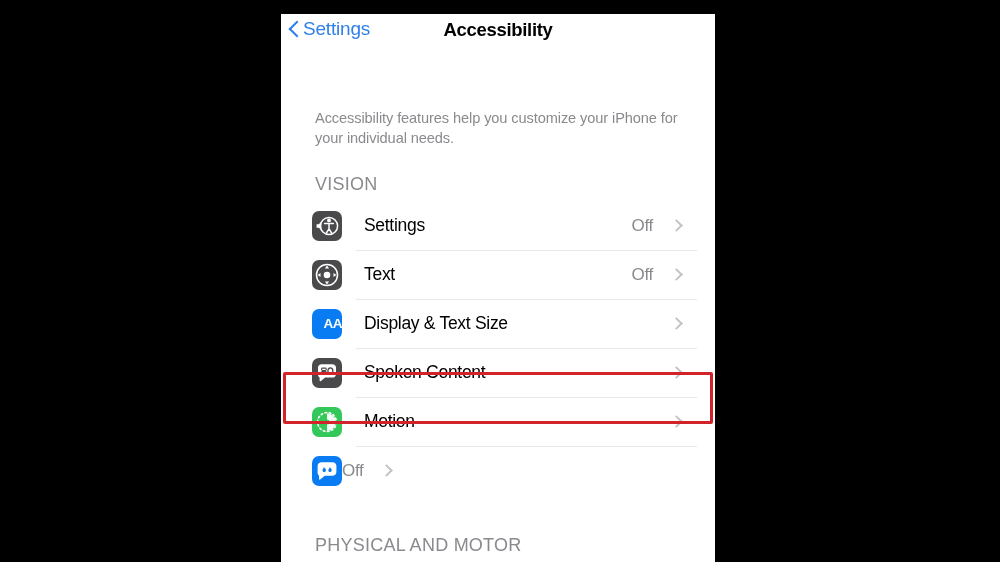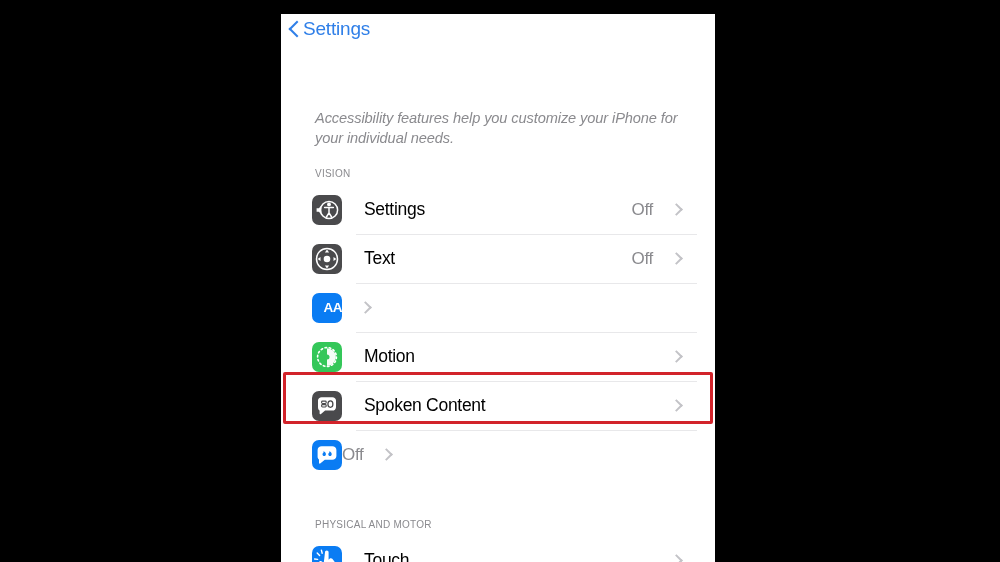--- a/index.html
+++ b/index.html
@@ -40,27 +40,26 @@
     position:absolute; left:0; right:0; top:5px;
     text-align:center; font-size:18.5px; font-weight:bold;
     color:#000; letter-spacing:-0.3px;
   }
 
   
   .blurb {
     margin:52px 18px 8px 34px;
     font-size:14.6px; line-height:20px; color:#8a8a8e;
     letter-spacing:-0.1px;
-    font-style:italic;
   }
 
   
   .section-header {
-    margin:20px 0 6px 34px;
-    font-size:10px; color:#8a8a8e; letter-spacing:0.25px;
+    margin:26px 0 6px 34px;
+    font-size:18px; color:#8a8a8e; letter-spacing:0.25px;
   }
   .section-header.spaced { margin-top:40px; }
 
   
   .card {
     margin:0 18px 0 18px;
     background:#fff; border-radius:11px; overflow:hidden;
   }
   .row {
     position:relative; display:flex; align-items:center;
@@ -110,20 +109,21 @@
 <body>
 
 <div id="stage">
   <div id="phone">
 
     <div class="navbar">
       <div class="nav-back">
         <span class="chev-back"></span>
         <span class="nav-back-label">Settings</span>
       </div>
+      <div class="nav-title">Accessibility</div>
     </div>
 
     <div class="blurb">Accessibility features help you customize your iPhone for your individual needs.</div>
 
     <div class="section-header">VISION</div>
 
     <div class="card">
 
       <div class="row">
         <div class="row-icon ic-dark">
@@ -149,52 +149,53 @@
         </div>
         <div class="row-label">Text</div>
         <div class="row-value">Off</div>
         <div class="chev"></div>
       </div>
 
       <div class="row">
         <div class="row-icon ic-blue">
           <span class="ic-aa">AA</span>
         </div>
-        <div class="row-value"></div>
-        <div class="chev"></div>
-      </div>
-
-      <div class="row">
-        <div class="row-icon ic-green">
-          <svg class="ic-svg" viewBox="0 0 30 30">
-            <circle cx="15" cy="15" r="9.4" fill="none" stroke="#fff" stroke-width="1.6" stroke-dasharray="1.6 2.6" stroke-linecap="round"></circle>
-            <path d="M15 6.2a8.8 8.8 0 0 1 0 17.6z" fill="#fff" opacity="0.95"></path>
-            <circle cx="15" cy="15" r="2.5" fill="#34c759"></circle>
-          </svg>
-        </div>
-        <div class="row-label">Motion</div>
+        <div class="row-label">Display &amp; Text Size</div>
         <div class="row-value"></div>
         <div class="chev"></div>
       </div>
 
       <div class="row">
         <div class="row-icon ic-dark">
           <svg class="ic-svg" viewBox="0 0 30 30">
             <path d="M6 9.6c0-2 1.6-3.4 3.6-3.4h10.8c2 0 3.6 1.4 3.6 3.4v6.6c0 2-1.6 3.4-3.6 3.4h-7.3l-4.4 3.6c-.5.4-1.1 0-1.1-.6v-3.1C6.9 19.5 6 18.1 6 16.2z" fill="#fff"></path>
             <rect x="9.6" y="10.1" width="4.6" height="2.4" rx="0.9" fill="none" stroke="#4a4a4c" stroke-width="1.1"></rect>
             <rect x="9.6" y="13.6" width="4.6" height="2.4" rx="0.9" fill="none" stroke="#4a4a4c" stroke-width="1.1"></rect>
             <ellipse cx="18.4" cy="13.1" rx="2.5" ry="3.2" fill="none" stroke="#4a4a4c" stroke-width="1.3"></ellipse>
           </svg>
         </div>
         <div class="row-label">Spoken Content</div>
         <div class="row-value"></div>
         <div class="chev"></div>
       </div>
 
       <div class="row">
+        <div class="row-icon ic-green">
+          <svg class="ic-svg" viewBox="0 0 30 30">
+            <circle cx="15" cy="15" r="9.4" fill="none" stroke="#fff" stroke-width="1.6" stroke-dasharray="1.6 2.6" stroke-linecap="round"></circle>
+            <path d="M15 6.2a8.8 8.8 0 0 1 0 17.6z" fill="#fff" opacity="0.95"></path>
+            <circle cx="15" cy="15" r="2.5" fill="#34c759"></circle>
+          </svg>
+        </div>
+        <div class="row-label">Motion</div>
+        <div class="row-value"></div>
+        <div class="chev"></div>
+      </div>
+
+      <div class="row">
         <div class="row-icon ic-blue">
           <svg class="ic-svg" viewBox="0 0 30 30">
             <path d="M5.6 10c0-2.2 1.8-3.8 4-3.8h10.8c2.2 0 4 1.6 4 3.8v6c0 2.2-1.8 3.8-4 3.8h-7.6l-4.6 3.8c-.5.4-1.2 0-1.2-.6v-3.4c-.9-.6-1.4-1.7-1.4-3.1z" fill="#fff"></path>
             <path d="M11.6 11.6c1.5.3 2.3 1.2 2.3 2.6 0 1-.7 1.9-1.7 1.9s-1.7-.8-1.7-1.8c0-.8.5-1.5 1.3-1.7-.1-.4-.4-.6-.8-.7zM17.4 11.6c1.5.3 2.3 1.2 2.3 2.6 0 1-.7 1.9-1.7 1.9s-1.7-.8-1.7-1.8c0-.8.5-1.5 1.3-1.7-.1-.4-.4-.6-.8-.7z" fill="#0a7cf3"></path>
           </svg>
         </div>
         <div class="row-value">Off</div>
         <div class="chev"></div>
       </div>
 

